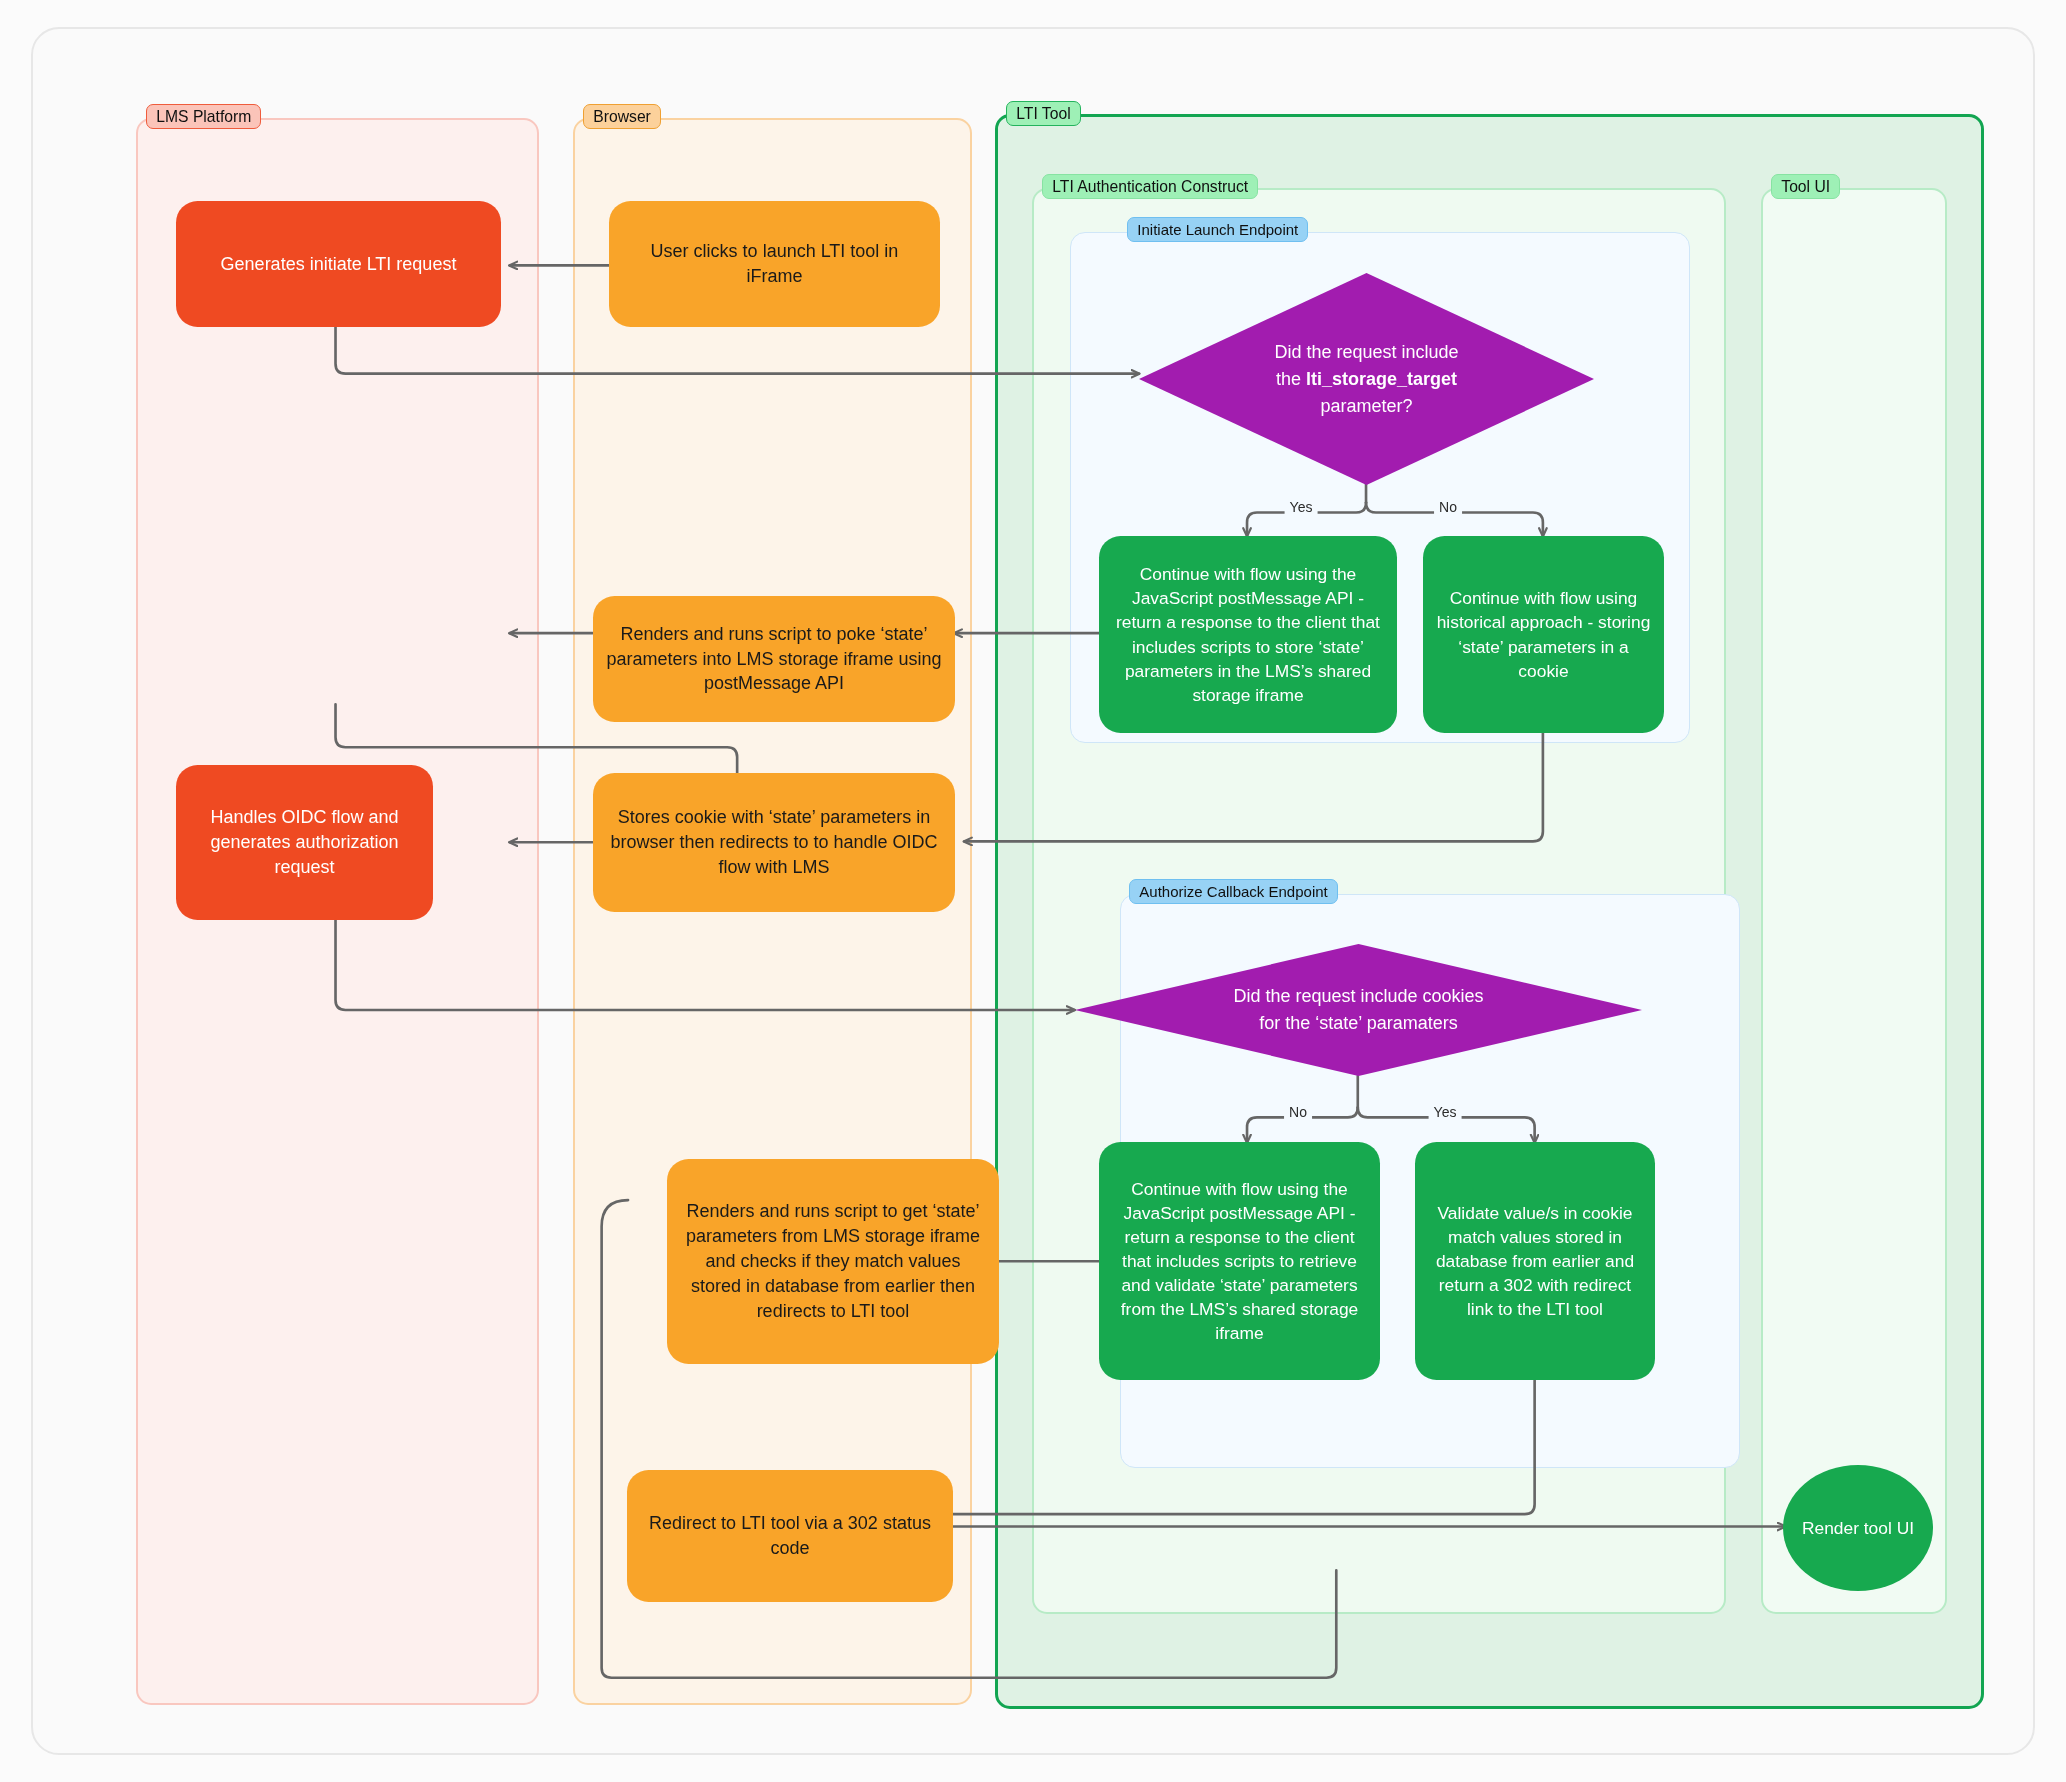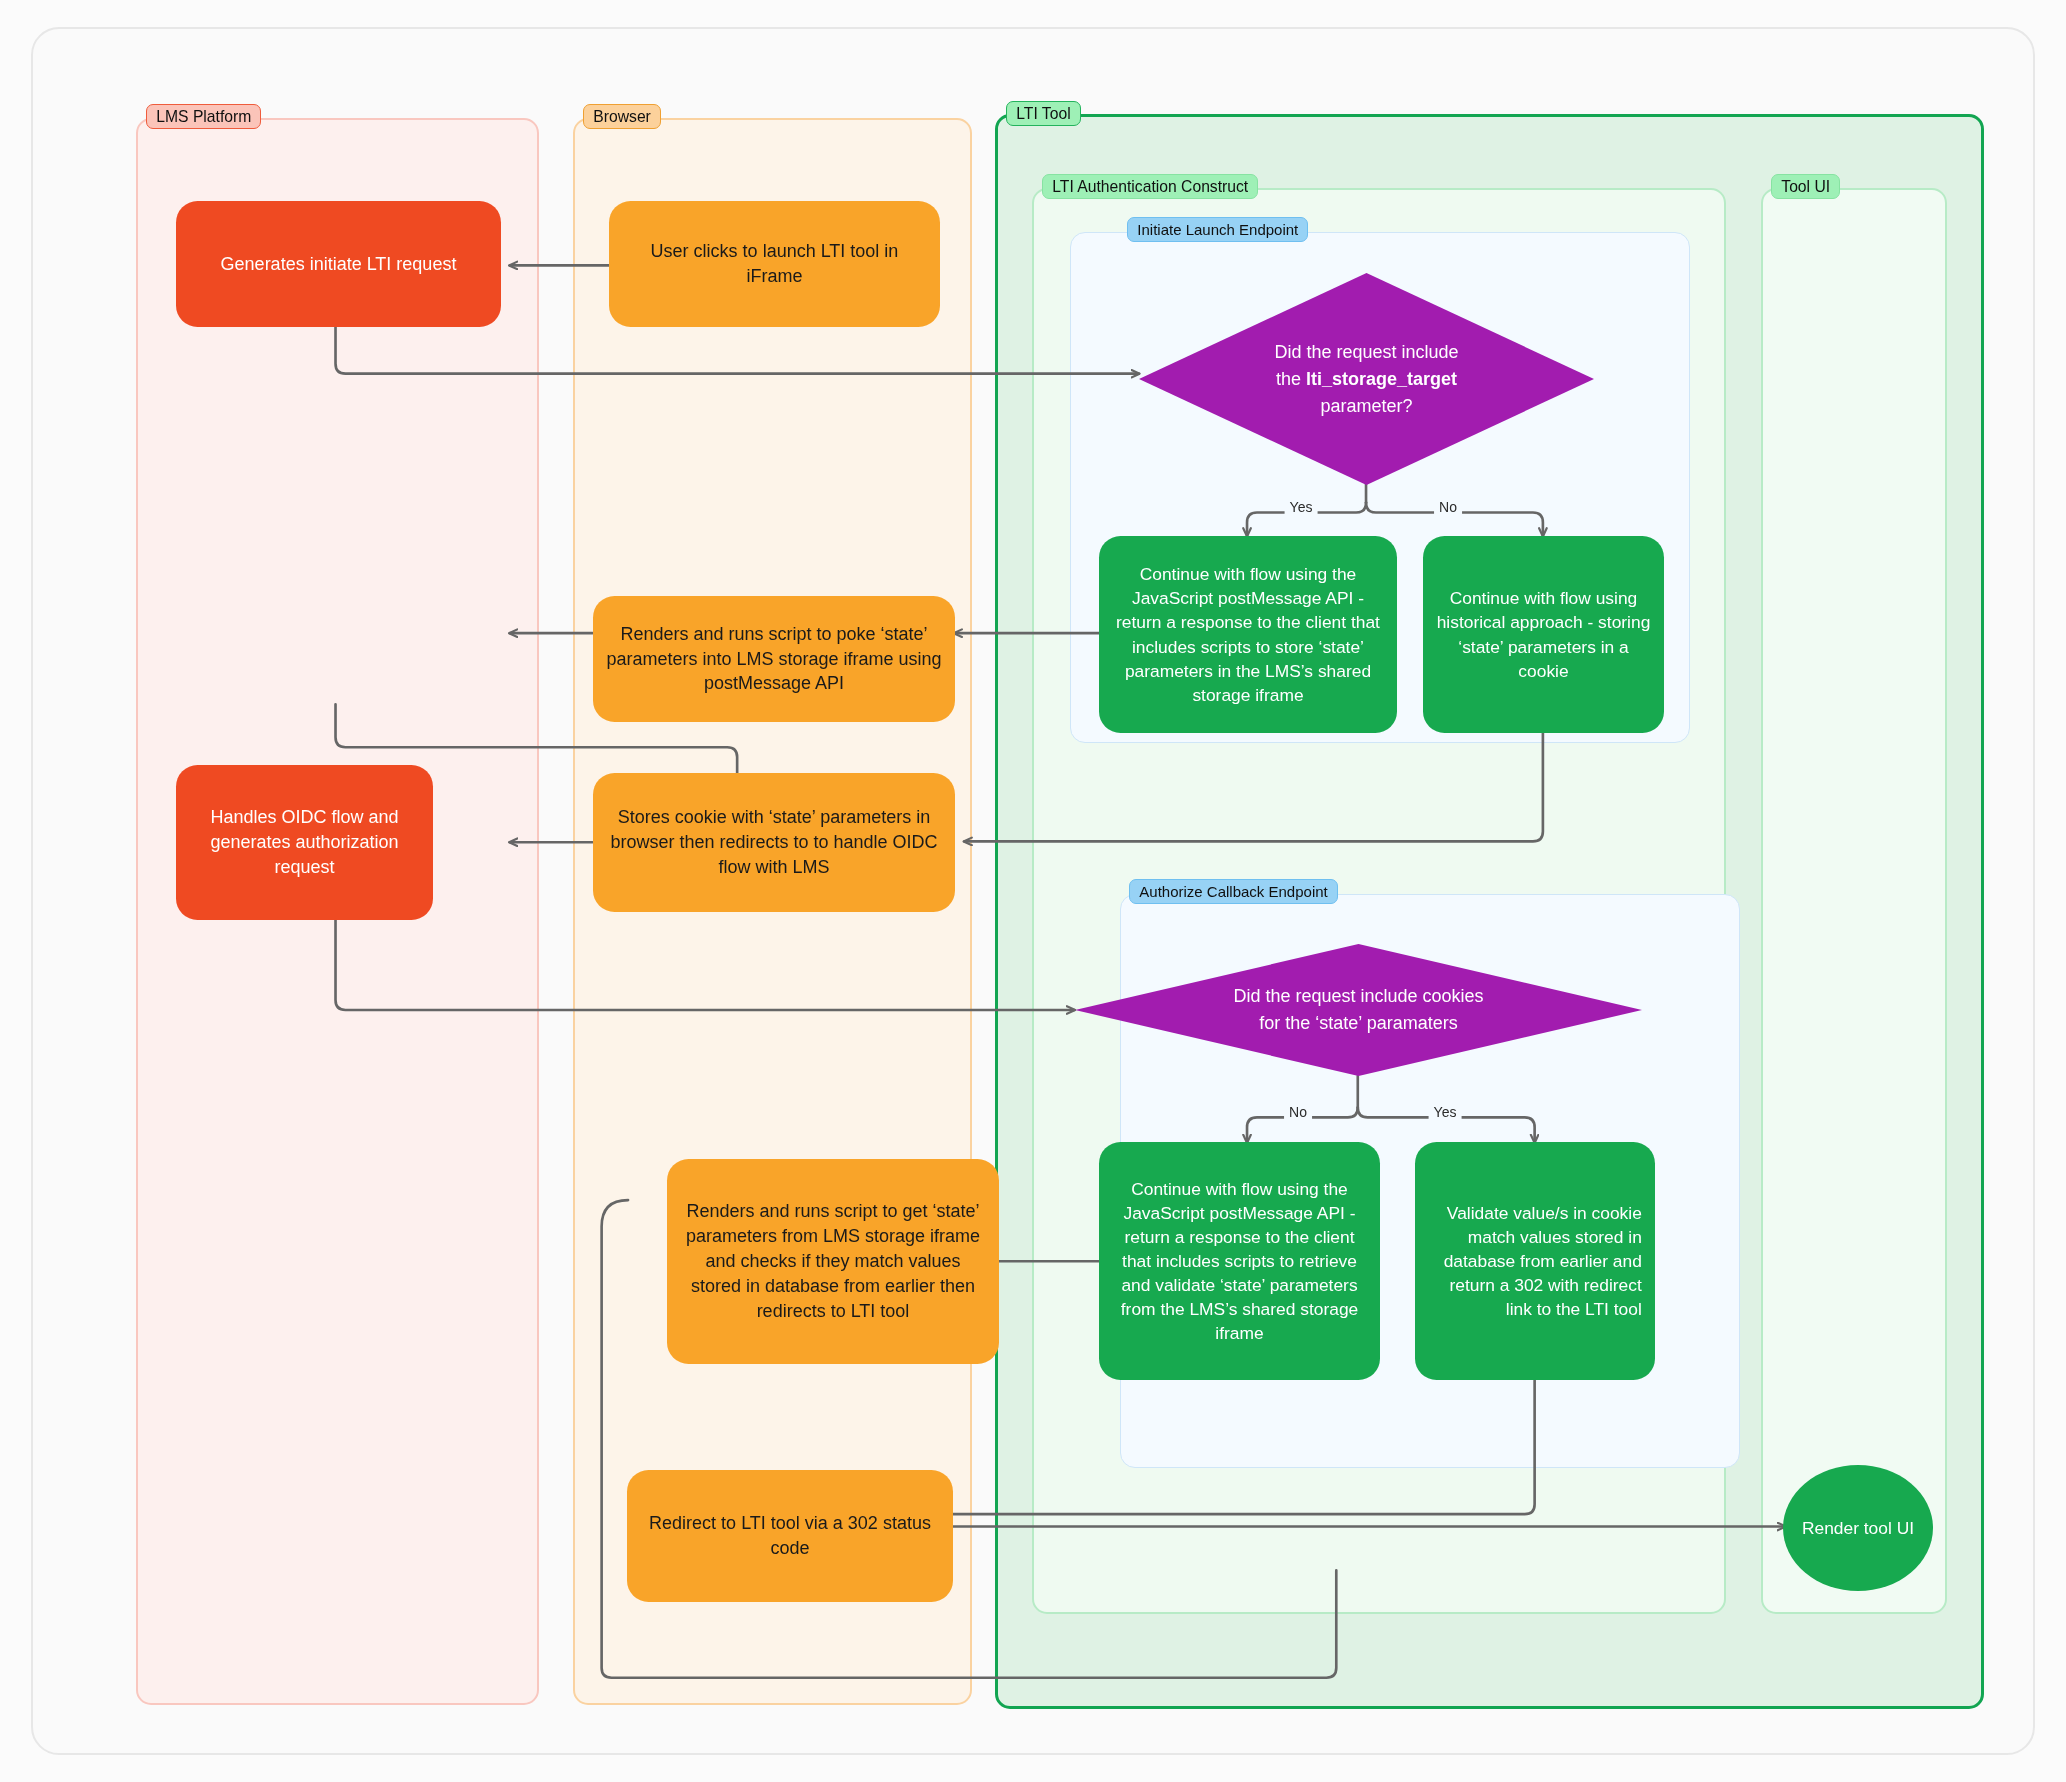--- a/index.html
+++ b/index.html
@@ -240,21 +240,21 @@
     <div class="inner" style="max-width:58%;">
       <span>Did the request include cookies</span><br>
       <span>for the ‘state’ paramaters</span>
     </div>
   </div>
 
   <div class="node n-green" style="left:1099px;top:1142px;width:281px;height:238px;">
     <span>Continue with flow using the JavaScript postMessage API - return a response to the client that includes scripts to retrieve and validate ‘state’ parameters from the LMS’s shared storage iframe</span>
   </div>
 
-  <div class="node n-green" style="left:1415px;top:1142px;width:240px;height:238px;text-align:right;">
+  <div class="node n-green" style="left:1415px;top:1142px;width:240px;height:238px;">
     <span>Validate value/s in cookie match values stored in database from earlier and return a 302 with redirect link to the LTI tool</span>
   </div>
 
   <div class="node n-orange" style="left:627px;top:1159px;width:332px;height:205px;margin-left:40px;">
     <span>Renders and runs script to get ‘state’ parameters from LMS storage iframe and checks if they match values stored in database from earlier then redirects to LTI tool</span>
   </div>
 
   <div class="node n-orange" style="left:627px;top:1470px;width:326px;height:132px;">
     <span>Redirect to LTI tool via a 302 status code</span>
   </div>

